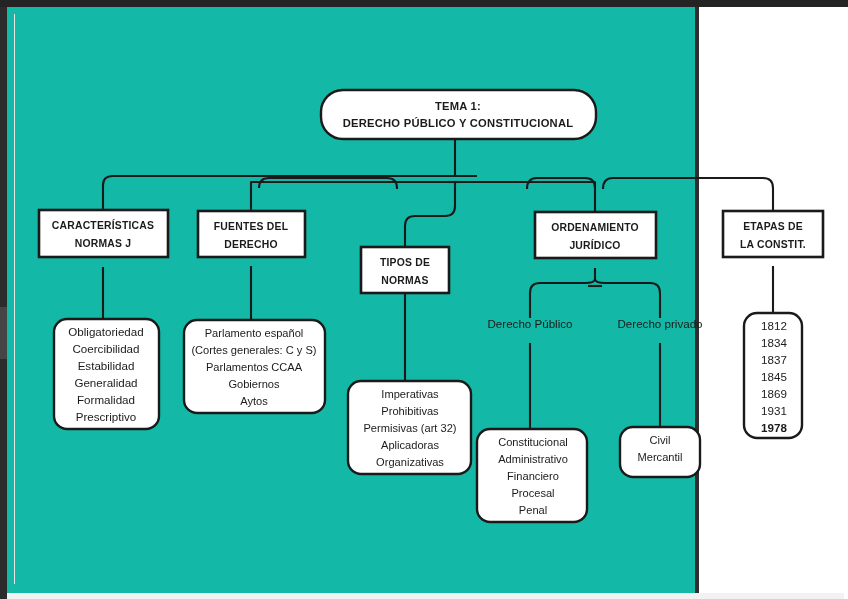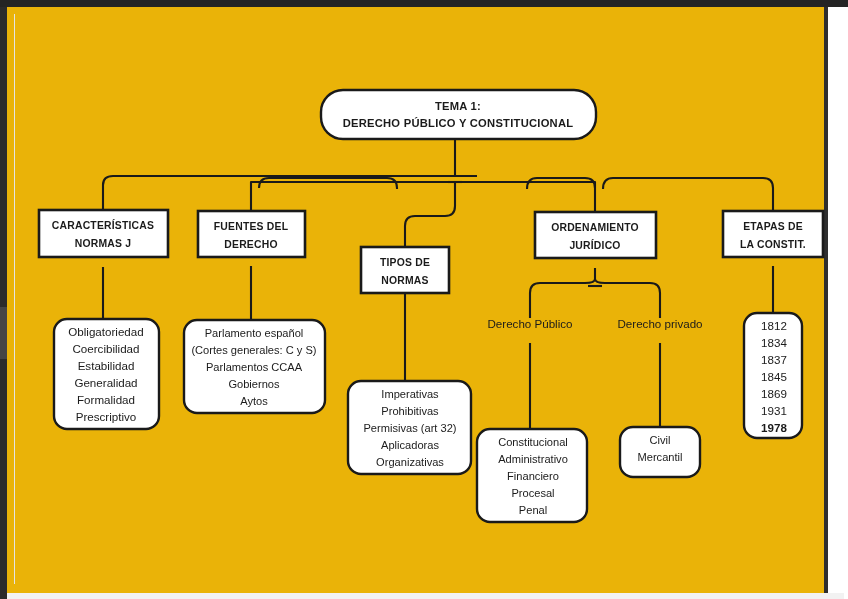--- a/index.html
+++ b/index.html
@@ -10,23 +10,23 @@
   }
   body {
     width: 848px;
     height: 599px;
     overflow: hidden;
     font-family: "Liberation Sans", sans-serif;
   }
 
   #page {
     position: relative;
-    width: 828px;
+    width: 699px;
     height: 599px;
-    background: #eab308;
+    background: #14b8a6;
     box-sizing: border-box;
   }
 
   
   .edge-top {
     position: absolute;
     left: 0; top: 0;
     width: 848px; height: 7px;
     background: #242424;
   }

